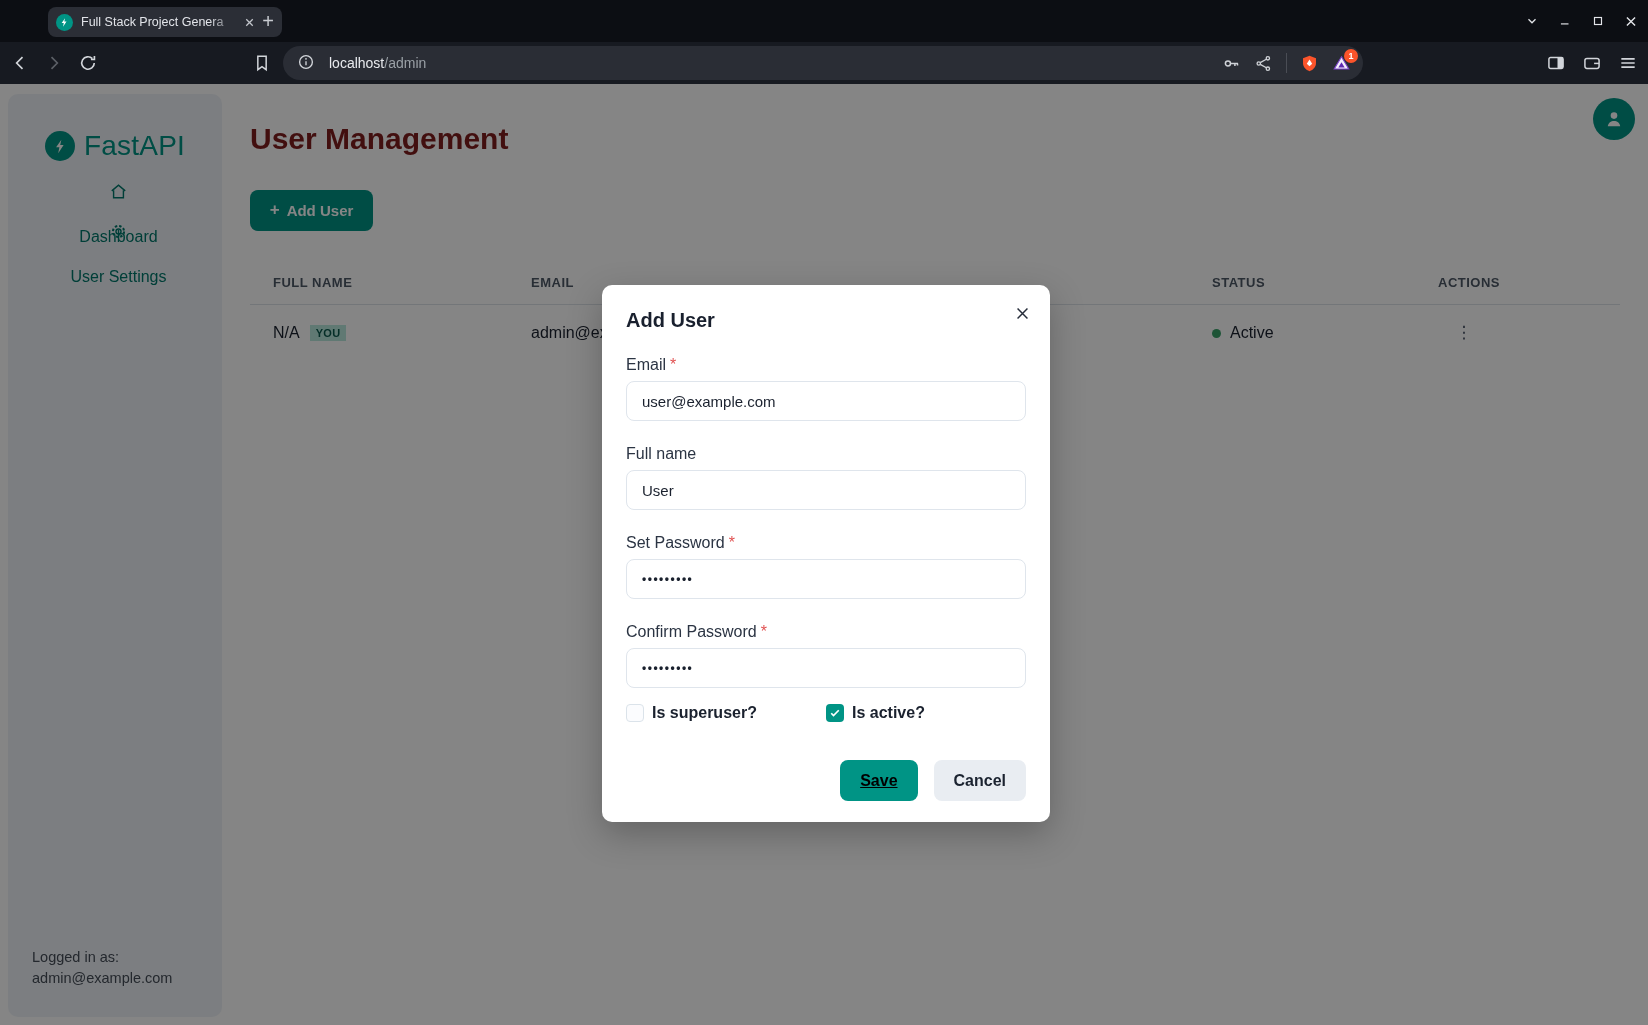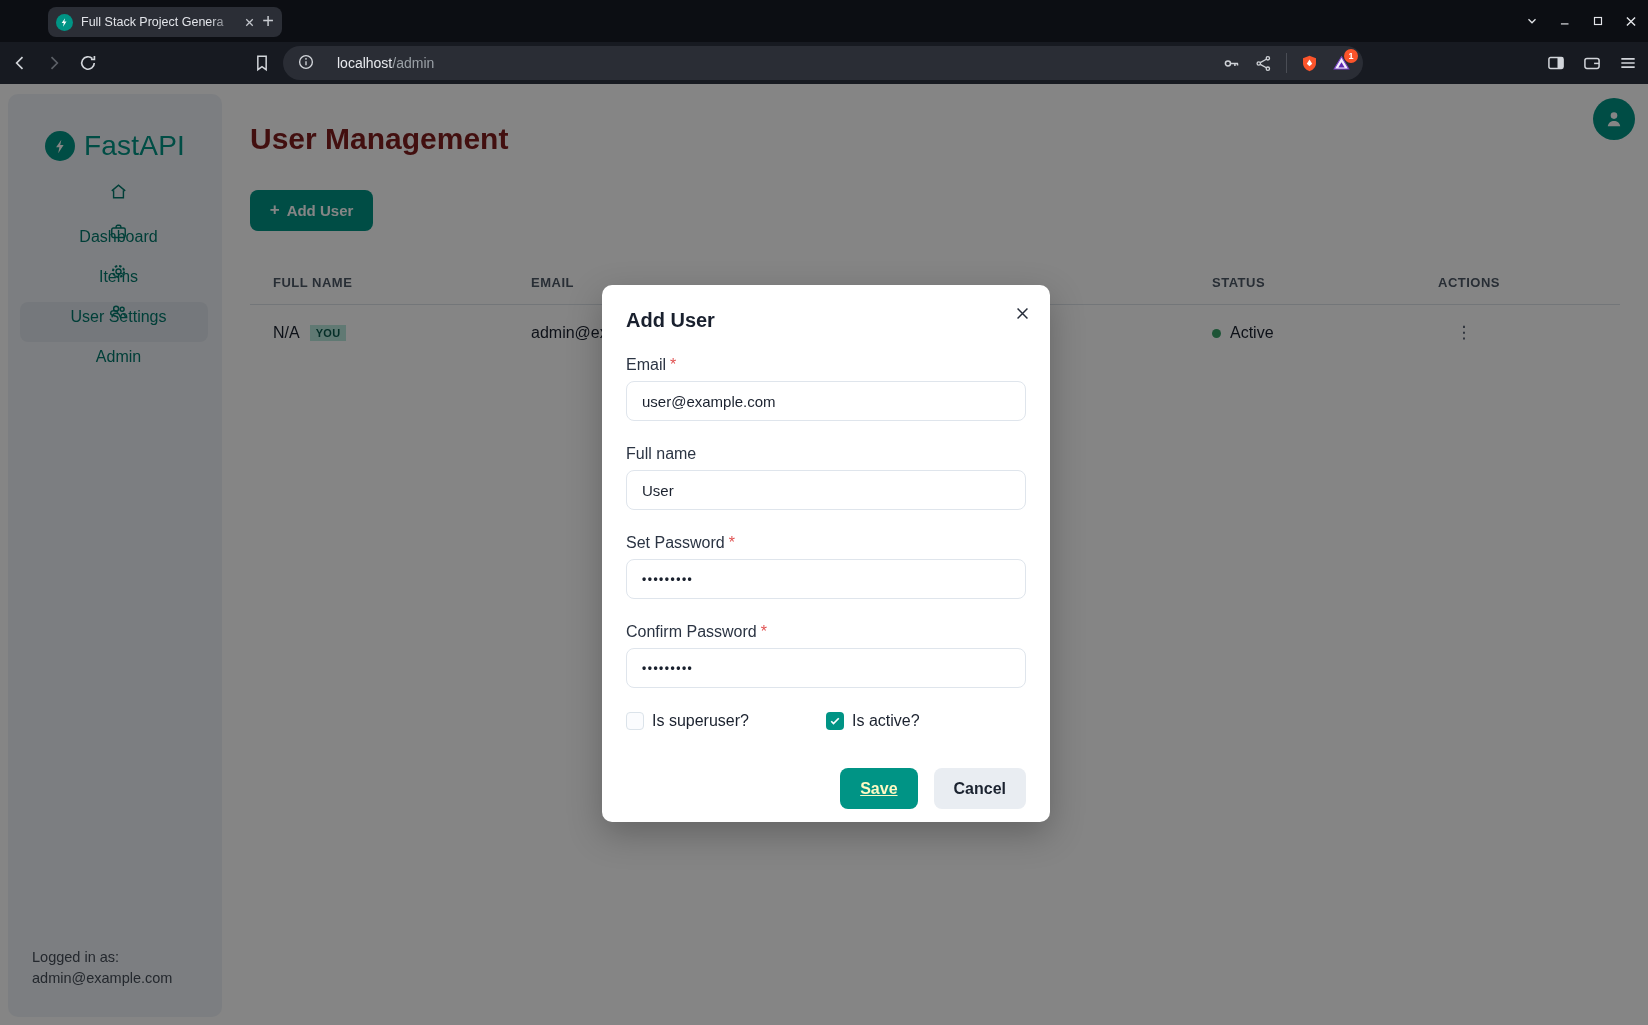--- a/index.html
+++ b/index.html
@@ -24,21 +24,21 @@
   .win-btn { width:14px; height:14px; display:flex; align-items:center; justify-content:center; cursor:pointer; }
 
   
   .toolbar { position:absolute; top:42px; left:0; width:100%; height:42px; background:#171a21; }
   .nav-icons { position:absolute; left:10px; top:11px; display:flex; gap:14px; }
   .tool-icon { width:20px; height:20px; color:#d2d5da; cursor:pointer; }
   .tool-icon.disabled { color:#5c6067; }
   .bookmark-ic { position:absolute; left:252px; top:11px; }
   .urlbar { position:absolute; left:283px; top:4px; width:1080px; height:34px; background:#2a2d35;
             border-radius:17px; display:flex; align-items:center; padding:0 12px 0 12px; cursor:text; }
-  .url-text { font-size:14px; margin-left:20px; color:#e8eaee; }
+  .url-text { font-size:14px; margin-left:12px; color:#e8eaee; }
   .url-text .path { color:#9aa0a6; }
   .url-spacer { flex:1; }
   .pill-icon { width:19px; height:19px; color:#cfd2d7; margin-left:13px; cursor:pointer; position:relative; }
   .pill-divider { width:1px; height:20px; background:#4a4d55; margin-left:13px; }
   .badge-count { position:absolute; top:-5px; right:-7px; min-width:14px; height:14px; border-radius:7px;
             background:#fb542b; color:#fff; font-size:9px; font-weight:bold; line-height:14px;
             text-align:center; padding:0 3px; }
   .right-icons { position:absolute; right:10px; top:11px; display:flex; gap:16px; }
 
   
@@ -88,29 +88,29 @@
   .modal-title { font-size:20px; font-weight:bold; color:#19202e; margin-top:4px; }
   .modal-close { position:absolute; top:16px; right:16px; width:24px; height:24px; display:flex;
                  align-items:center; justify-content:center; color:#262d3a; cursor:pointer; background:none; border:none; }
   .fgroup { margin-top:24px; }
   .fgroup:first-of-type { margin-top:24px; }
   .flabel { font-size:16px; color:#2b3443; margin-bottom:7px; }
   .req { color:#e15252; margin-left:4px; }
   .finput { width:400px; height:40px; border:1px solid #dfe5ec; border-radius:8px; padding:16px 15px;
             font-size:15px; color:#1a212e; font-family:inherit; outline:none; background:#fff; }
   .finput.masked { font-size:12px; letter-spacing:1.5px; font-weight:bold; }
-  .checks { display:flex; margin-top:24px; }
+  .checks { display:flex; margin-top:16px;font-weight:bold; }
   .check-item { width:50%; display:flex; align-items:center; gap:8px; font-size:16px; color:#1a212e; cursor:pointer; }
   .cbox { width:18px; height:18px; border-radius:4px; flex:0 0 18px; }
   .cbox.unchecked { border:1.5px solid #dbe3ea; background:#fbfcfe; }
   .cbox.checked { background:#009485; display:flex; align-items:center; justify-content:center; }
   .modal-footer { margin-top:38px; display:flex; justify-content:flex-end; gap:16px; }
   .btn { height:41px; border:none; border-radius:8px; font-size:16px; font-weight:bold;
          font-family:inherit; padding:0 20px; cursor:pointer; }
-  .btn-save { background:#009485; color:#fef9c3;text-decoration:underline; }
+  .btn-save { background:#009485; color:#000000;text-decoration:underline; }
   .btn-cancel { background:#e9edf2; color:#1b2330; }
 </style>
 </head>
 <body>
 
 <div class="titlebar">
   <div class="tab">
     <span class="favicon">
       <svg width="11" height="11" viewBox="0 0 24 24">
           <path d="M13.2 2.5 5.8 13h4.6l-1.6 8.5L16.4 10h-4.8z" fill="#fff"></path>
@@ -251,46 +251,26 @@
         <span class="nav-ic">
           <svg width="19" height="19" viewBox="0 0 24 24" fill="none" stroke="currentColor" stroke-width="1.8">
               <path d="M3.5 11.2 12 4l8.5 7.2"></path>
               <path d="M5.8 10.4V20h12.4v-9.6"></path>
             </svg>
         </span>
         <span>Dashboard</span>
       </div>
       <div class="nav-item">
         <span class="nav-ic">
-          <svg width="19" height="19" viewBox="0 0 24 24" fill="none" stroke="currentColor" stroke-width="1.8">
-              <rect x="3.5" y="7.5" width="17" height="12" rx="2"></rect>
-              <path d="M9 7.5V6a2 2 0 0 1 2-2h2a2 2 0 0 1 2 2v1.5"></path>
-            </svg>
-        </span>
-        <span>Items</span>
-      </div>
-      <div class="nav-item">
-        <span class="nav-ic">
           <svg width="19" height="19" viewBox="0 0 24 24" fill="none" stroke="currentColor">
               <circle cx="12" cy="12" r="7" stroke-width="2.6" stroke-dasharray="3 2.5"></circle>
               <circle cx="12" cy="12" r="3.2" stroke-width="1.8"></circle>
             </svg>
         </span>
         <span>User Settings</span>
-      </div>
-      <div class="nav-item active">
-        <span class="nav-ic">
-          <svg width="19" height="19" viewBox="0 0 24 24" fill="none" stroke="currentColor" stroke-width="1.8">
-              <circle cx="9" cy="8.5" r="3.1"></circle>
-              <path d="M3.8 19.5c.4-3.4 2.6-5.2 5.2-5.2s4.8 1.8 5.2 5.2"></path>
-              <circle cx="16.6" cy="9.2" r="2.5"></circle>
-              <path d="M17.6 14.6c1.9.6 2.9 2.2 3.1 4.4"></path>
-            </svg>
-        </span>
-        <span>Admin</span>
       </div>
     </div>
     <div class="sidebar-footer">
       <div>Logged in as:</div>
       <div>admin@example.com</div>
     </div>
   </div>
 
   <div class="content">
     <h1 class="page-title">User Management</h1>

